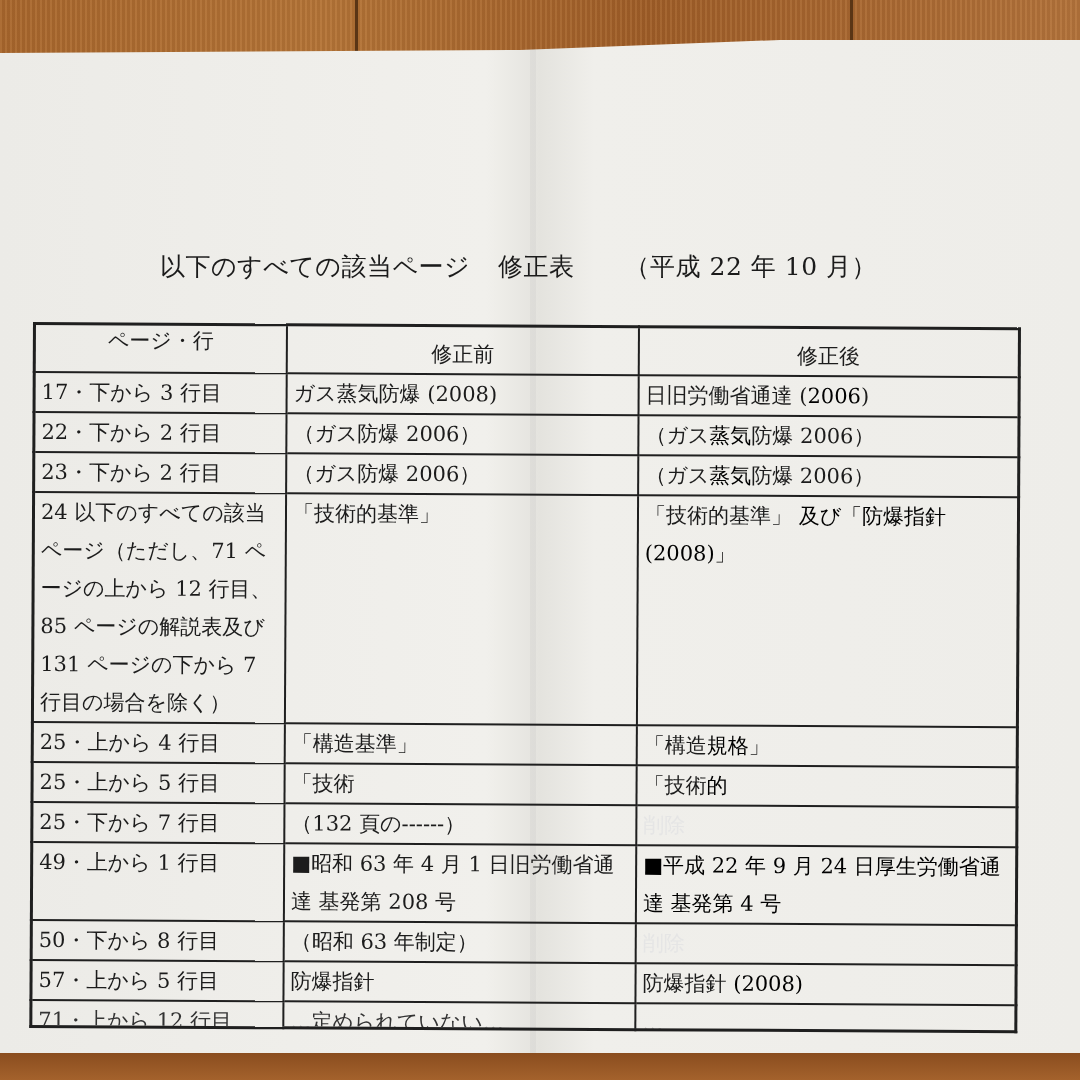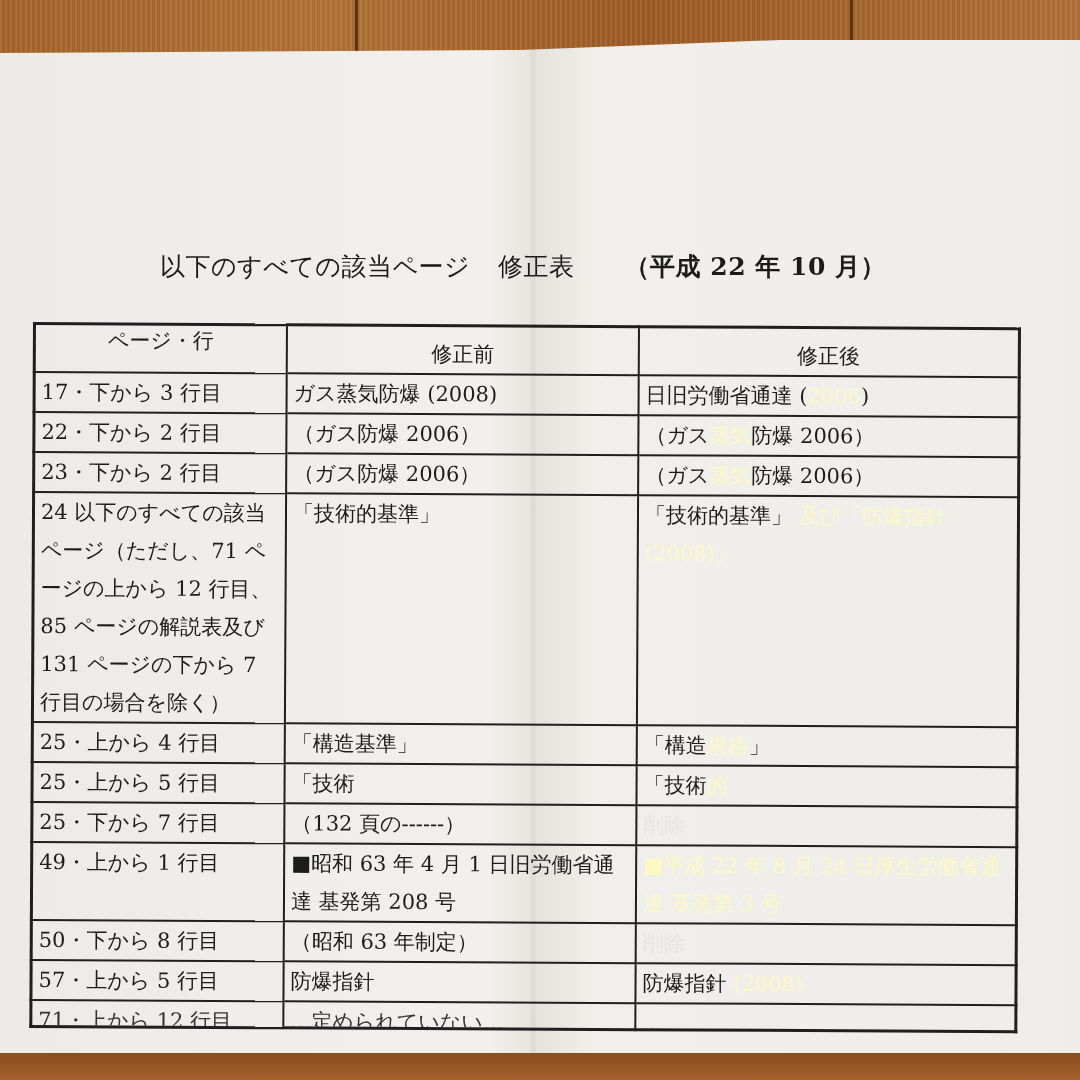--- a/index.html
+++ b/index.html
@@ -23,34 +23,34 @@
   .fold { position: absolute; left: 530px; top: 40px; width: 6px; height: 1015px; background: rgba(0,0,0,0.03); }
   .wood-bottom {
     position: absolute; left: 0; top: 1053px; width: 1080px; height: 27px;
     background: linear-gradient(180deg, #8a4d1f 0%, #a4622c 100%);
   }
   .title {
     position: absolute; left: 160px; top: 250px; font-size: 25px; color: #1b1b1b;
     letter-spacing: 0.5px; white-space: nowrap;
   }
   .title .sub { margin-left: 28px; }
-  .title .date { margin-left: 50px; font-weight: bold; }
+  .title .date { margin-left: 50px; }
   table.corr {
     position: absolute; left: 33px; top: 322px;
     border-collapse: collapse; color: #1c1c1c; font-size: 21px;
     transform: rotate(0.3deg); transform-origin: left top;
   }
   table.corr td, table.corr th {
     border: 2px solid #1f1f1f; padding: 0 6px; vertical-align: top;
     line-height: 38px; font-weight: normal; text-align: left;
   }
   table.corr th { text-align: center; line-height: 38px; }
   table.corr { border: 3px solid #1f1f1f; }
   col.c1 { width: 250px; } col.c2 { width: 352px; } col.c3 { width: 380px; }
-  .red { color: #fef9c3; margin-top: 28px; }
+  .red { color: #000000; margin-top: 28px; }
   .blue { color: #e5e5e5; }
   .cut { height: 24px; overflow: hidden; color: #333; }
 </style>
 </head>
 <body>
 
 <div class="wood"></div>
 <div class="wood-seam" style="left:355px"></div>
 <div class="wood-seam" style="left:850px"></div>
 <div class="paper"></div>
@@ -105,21 +105,21 @@
       <td><span>「技術</span><span class="red">的</span></td>
     </tr>
     <tr>
       <td>25・下から 7 行目</td>
       <td>（132 頁の------）</td>
       <td><span class="blue">削除</span></td>
     </tr>
     <tr>
       <td>49・上から 1 行目</td>
       <td>■昭和 63 年 4 月 1 日旧労働省通達 基発第 208 号</td>
-      <td><span class="red">■平成 22 年 8 月 24 日厚生労働省通達 基発第 3 号</span></td>
+      <td><span class="red">■平成 22 年 9 月 24 日厚生労働省通達 基発第 4 号</span></td>
     </tr>
     <tr>
       <td>50・下から 8 行目</td>
       <td>（昭和 63 年制定）</td>
       <td><span class="blue">削除</span></td>
     </tr>
     <tr>
       <td>57・上から 5 行目</td>
       <td>防爆指針</td>
       <td><span>防爆指針 </span><span class="red">(2008)</span></td>

